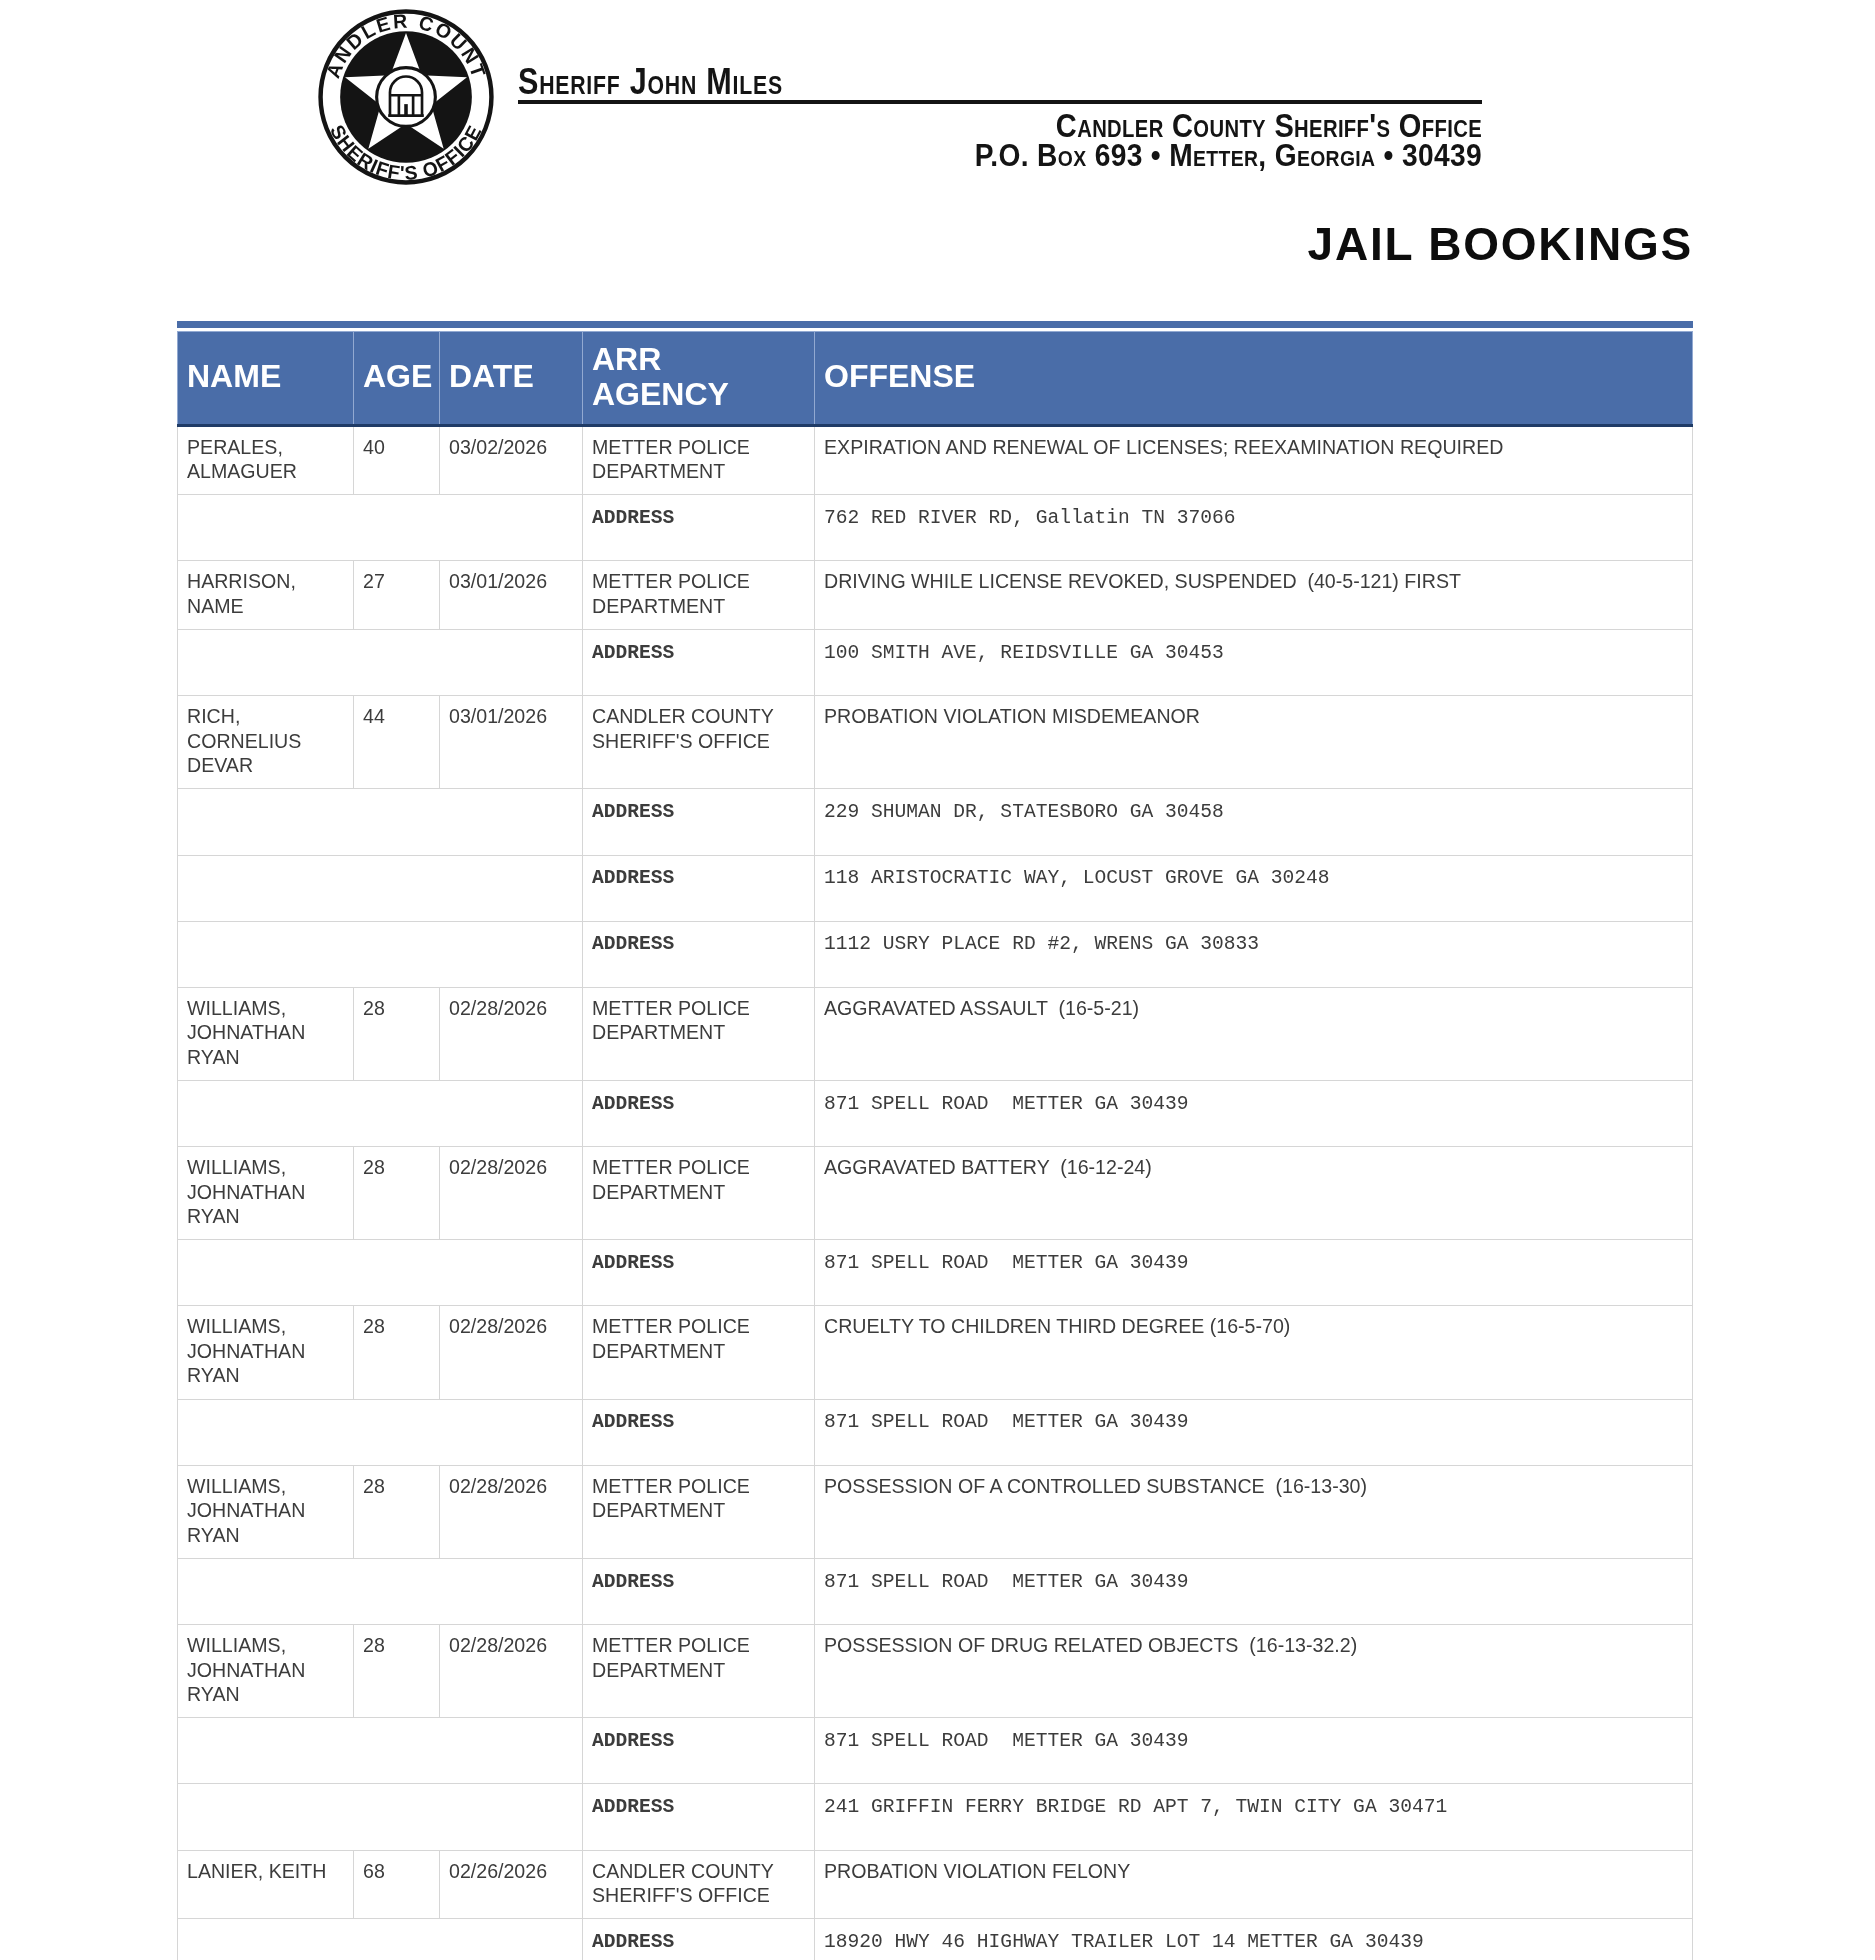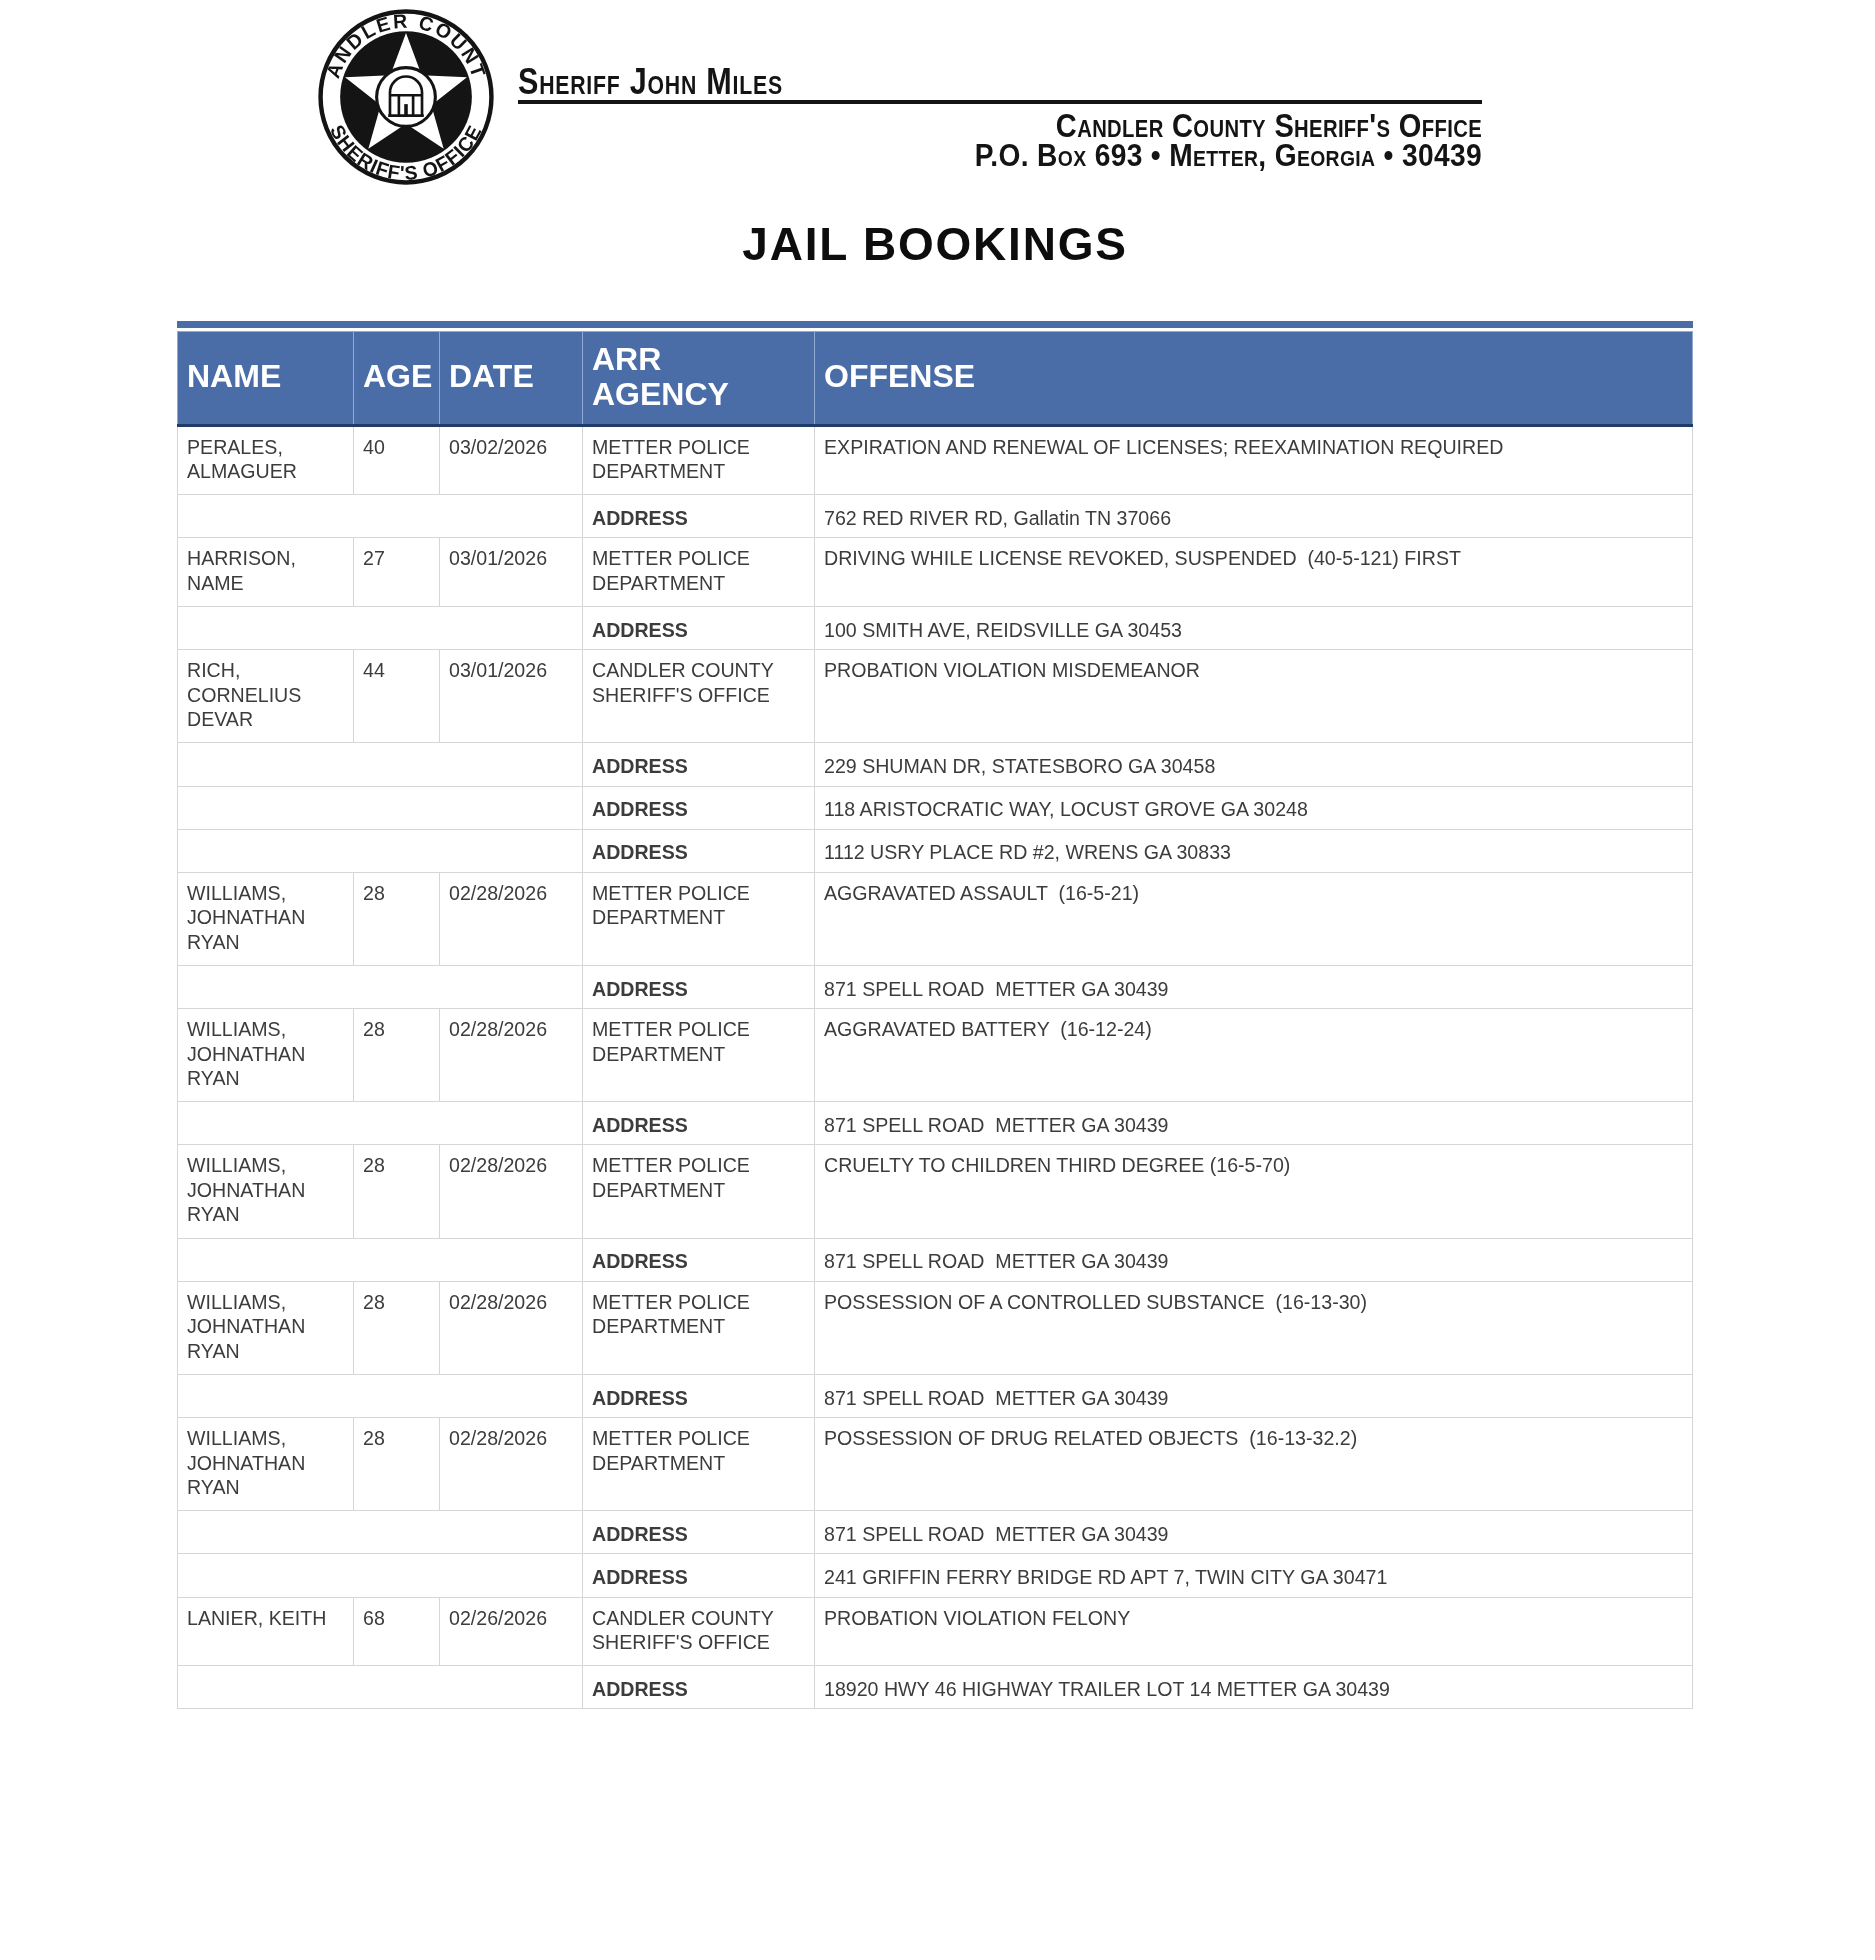--- a/index.html
+++ b/index.html
@@ -24,39 +24,39 @@
     transform:scaleX(0.88);transform-origin:right top;white-space:nowrap;
   }
   .po-line{
     position:absolute;left:588px;top:139px;width:894px;text-align:right;
     font-size:32px;font-weight:bold;font-variant:small-caps;
     color:#141414;line-height:1;letter-spacing:0.4px;
     transform:scaleX(0.88);transform-origin:right top;white-space:nowrap;
   }
   .page-title{
     position:absolute;left:177px;top:219px;width:1516px;margin:0;
-    text-align:center;font-size:46px;font-weight:bold;letter-spacing:1.8px;
+    text-align:right;font-size:46px;font-weight:bold;letter-spacing:1.8px;
     color:#0d0d0d;line-height:1.1;
   }
   .table-wrap{position:absolute;left:177px;top:321px;width:1516px;}
   .top-strip{height:7.1px;background:#4a6da8;margin-bottom:2.7px;}
   table.bookings{width:1516px;border-collapse:collapse;table-layout:fixed;}
   table.bookings th{
     background:#4a6da8;color:#ffffff;font-size:32px;font-weight:bold;
     text-align:left;padding:9.8px 9px 11.6px 9px;line-height:1.1;
     border-left:1.8px solid #92a9d1;border-top:1.8px solid #92a9d1;
     border-bottom:3.6px solid #1f3b66;
   }
   table.bookings th:last-child{border-right:1.8px solid #92a9d1;margin-top:35px;}
   table.bookings td{
     font-size:19.6px;color:#3c3c3c;vertical-align:top;line-height:1.25;
     padding:8px 9px 10.7px 9px;border:0.9px solid #d6d6d6;
     white-space:pre-wrap;word-wrap:break-word;
   }
-  tr.address-row td{padding-top:10.7px;padding-bottom:7px;}
+  tr.address-row td{padding-top:10.7px;padding-bottom:30px;font-family:Liberation Mono, monospace;}
   td.c-age{text-align:left;padding-right:7.1px;}
   td.c-date{padding-left:5.3px;}
   td.c-addr-label{font-weight:bold;color:#3a3a3a;}
   td.c-empty{border-right:0.9px solid #d6d6d6;}
 </style>
 </head>
 <body>
 
 <div class="letterhead">
 

